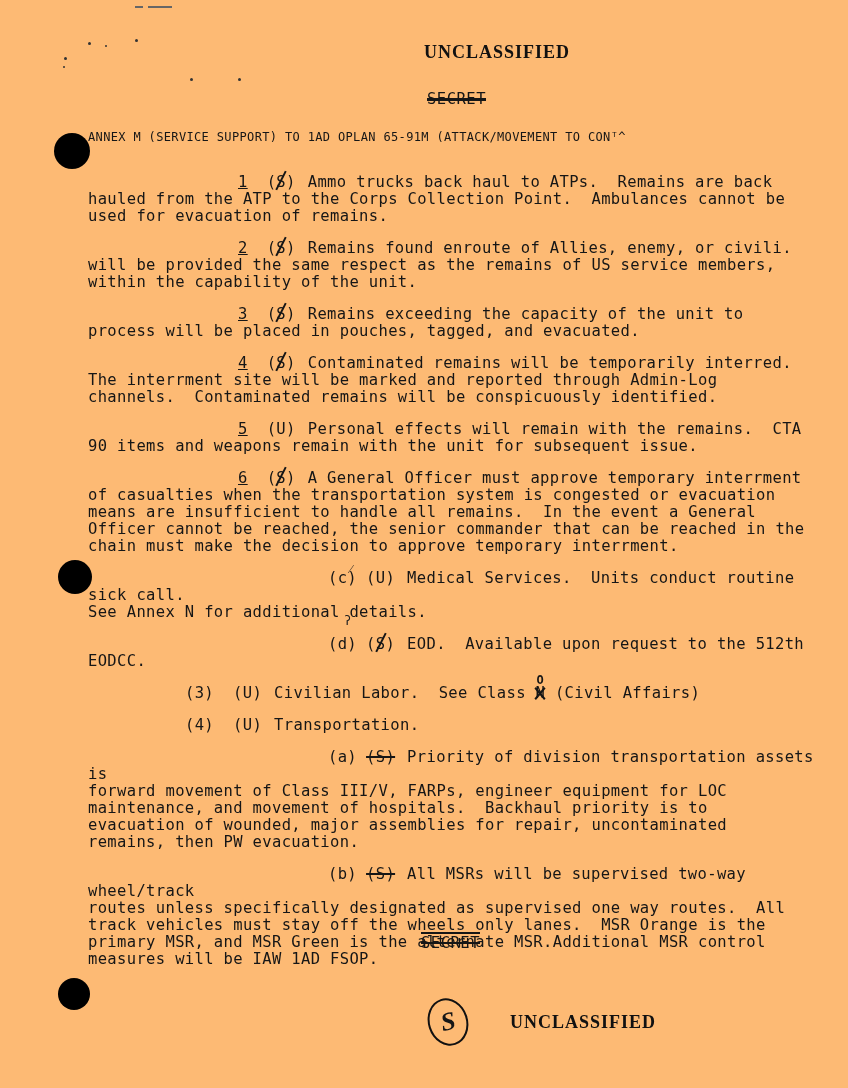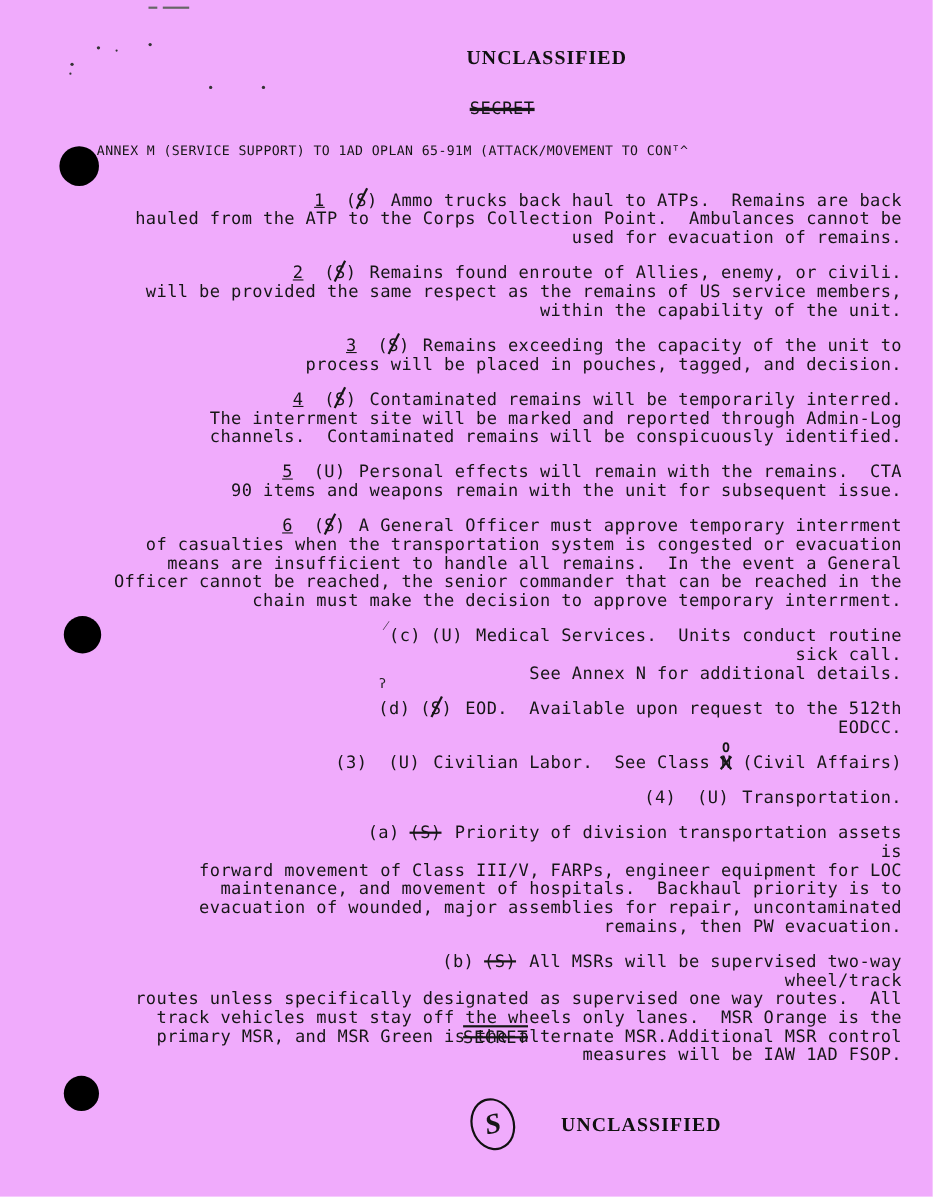--- a/index.html
+++ b/index.html
@@ -1,18 +1,18 @@
 <!DOCTYPE html>
 <html><head>
 <meta charset="utf-8">
 <style>
   * { margin:0; padding:0; box-sizing:border-box; }
   html,body { background:#ffffff; }
   #page {
-    position:relative; width:848px; height:1088px; background:#f0abfc;
+    position:relative; width:848px; height:1088px; background:#fdba74;
     color:#161616; overflow:hidden;
     font-family:"DejaVu Sans Mono", monospace;
   }
   
   .serif-head {
     position:absolute; font-family:"Liberation Serif", serif;
     font-weight:bold; font-size:18px; letter-spacing:1px; color:#111;
   }
   .mono { font-family:"DejaVu Sans Mono", monospace; }
   .struck {
@@ -22,21 +22,21 @@
   .struck.over { text-decoration:line-through overline; text-decoration-thickness:2px; }
   #annex-title {
     position:absolute; left:88px; top:130px; font-size:12px; letter-spacing:0.35px;
     white-space:pre;
   }
   
   #doc-body {
     position:absolute; left:88px; top:174px; width:732px;
     font-size:15.5px; line-height:17px; letter-spacing:0.35px;
   }
-  .para { margin-bottom:15px; white-space:pre-wrap;text-align:right; }
+  .para { margin-bottom:15px; white-space:pre-wrap; }
   .plabel { display:inline-block; }
   .plabel.u { text-decoration:underline; }
   .lv-item .plabel { margin-left:150px; margin-right:19px; }
   .lv-sub  .plabel { margin-left:240px; margin-right:9px;  }
   .lv-mid  .plabel { margin-left:97px;  margin-right:19px; }
   .marker { position:relative; display:inline-block; margin-right:12px; }
   .m-slash::after {
     content:""; position:absolute; left:50%; top:-4px; width:2px; height:21px;
     background:#161616; transform:translateX(-1px) rotate(27deg);
   }
@@ -82,21 +82,21 @@
   <div id="annex-title">ANNEX M (SERVICE SUPPORT) TO 1AD OPLAN 65-91M (ATTACK/MOVEMENT TO CONᵀ^</div>
 
   <div id="doc-body">
       <div class="para lv-item"><span class="plabel u">1</span><span class="marker m-slash">(S)</span><span class="ptext">Ammo trucks back haul to ATPs.  Remains are back
 hauled from the ATP to the Corps Collection Point.  Ambulances cannot be
 used for evacuation of remains.</span></div>
       <div class="para lv-item"><span class="plabel u">2</span><span class="marker m-slash">(S)</span><span class="ptext">Remains found enroute of Allies, enemy, or civili.
 will be provided the same respect as the remains of US service members,
 within the capability of the unit.</span></div>
       <div class="para lv-item"><span class="plabel u">3</span><span class="marker m-slash">(S)</span><span class="ptext">Remains exceeding the capacity of the unit to
-process will be placed in pouches, tagged, and decision.</span></div>
+process will be placed in pouches, tagged, and evacuated.</span></div>
       <div class="para lv-item"><span class="plabel u">4</span><span class="marker m-slash">(S)</span><span class="ptext">Contaminated remains will be temporarily interred.
 The interrment site will be marked and reported through Admin-Log
 channels.  Contaminated remains will be conspicuously identified.</span></div>
       <div class="para lv-item"><span class="plabel u">5</span><span class="marker m-none">(U)</span><span class="ptext">Personal effects will remain with the remains.  CTA
 90 items and weapons remain with the unit for subsequent issue.</span></div>
       <div class="para lv-item"><span class="plabel u">6</span><span class="marker m-slash">(S)</span><span class="ptext">A General Officer must approve temporary interrment
 of casualties when the transportation system is congested or evacuation
 means are insufficient to handle all remains.  In the event a General
 Officer cannot be reached, the senior commander that can be reached in the
 chain must make the decision to approve temporary interrment.</span></div>

